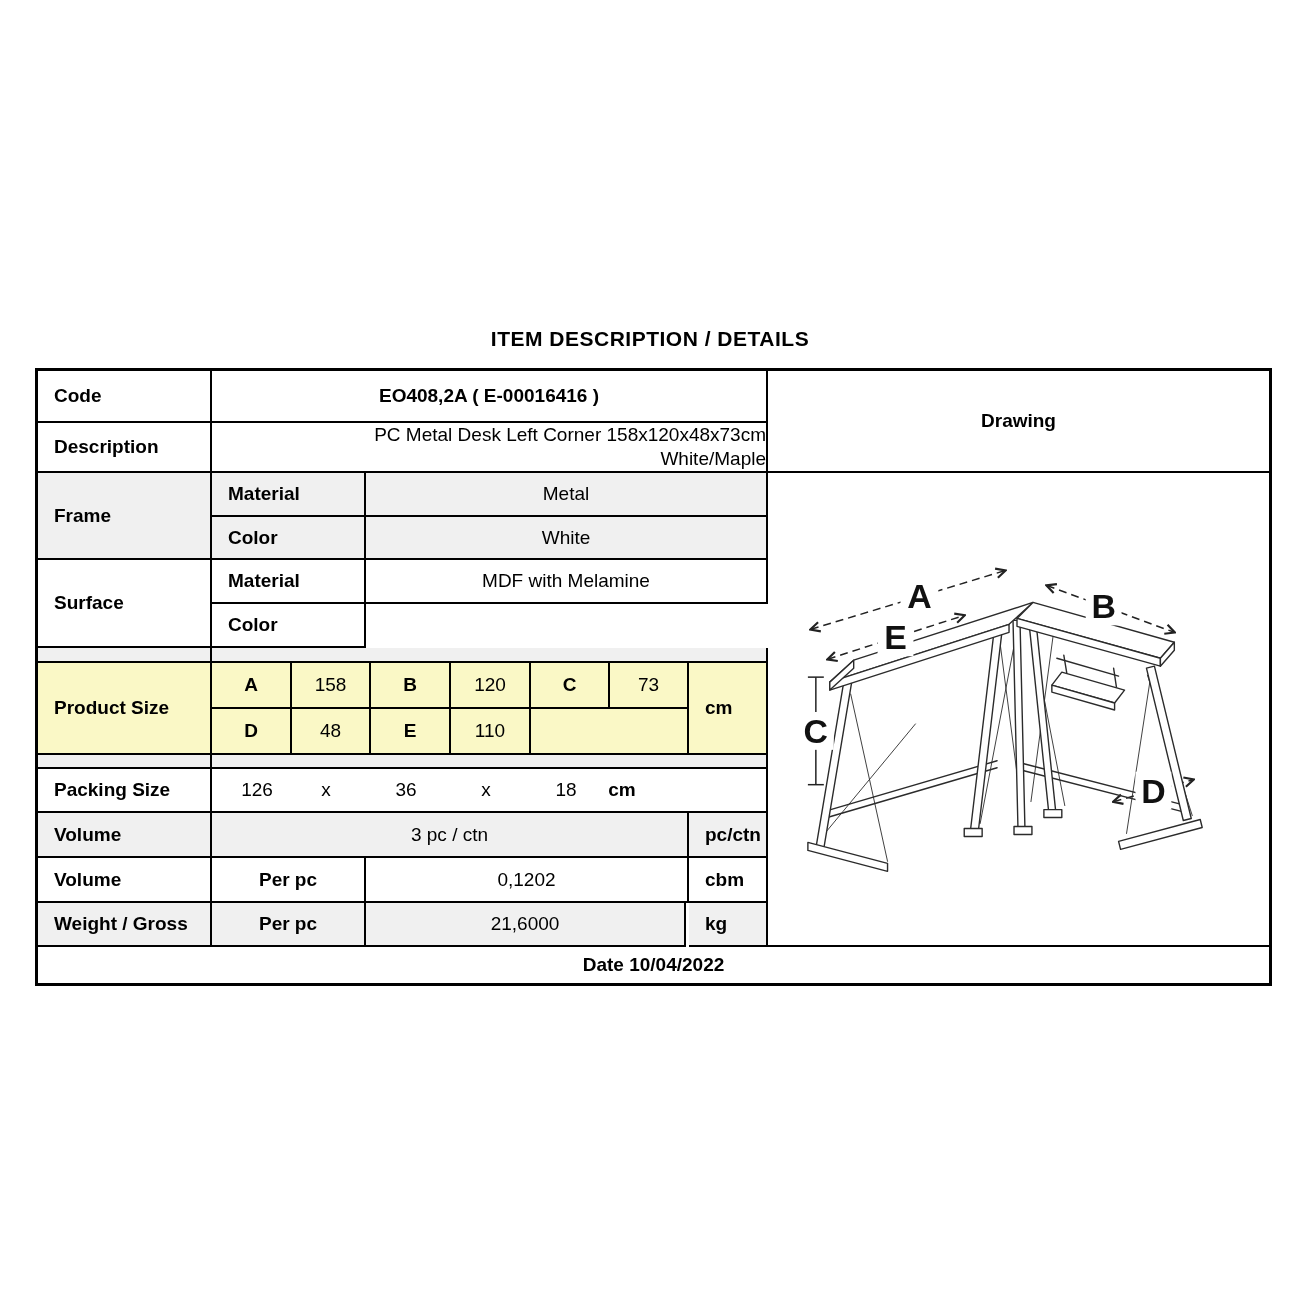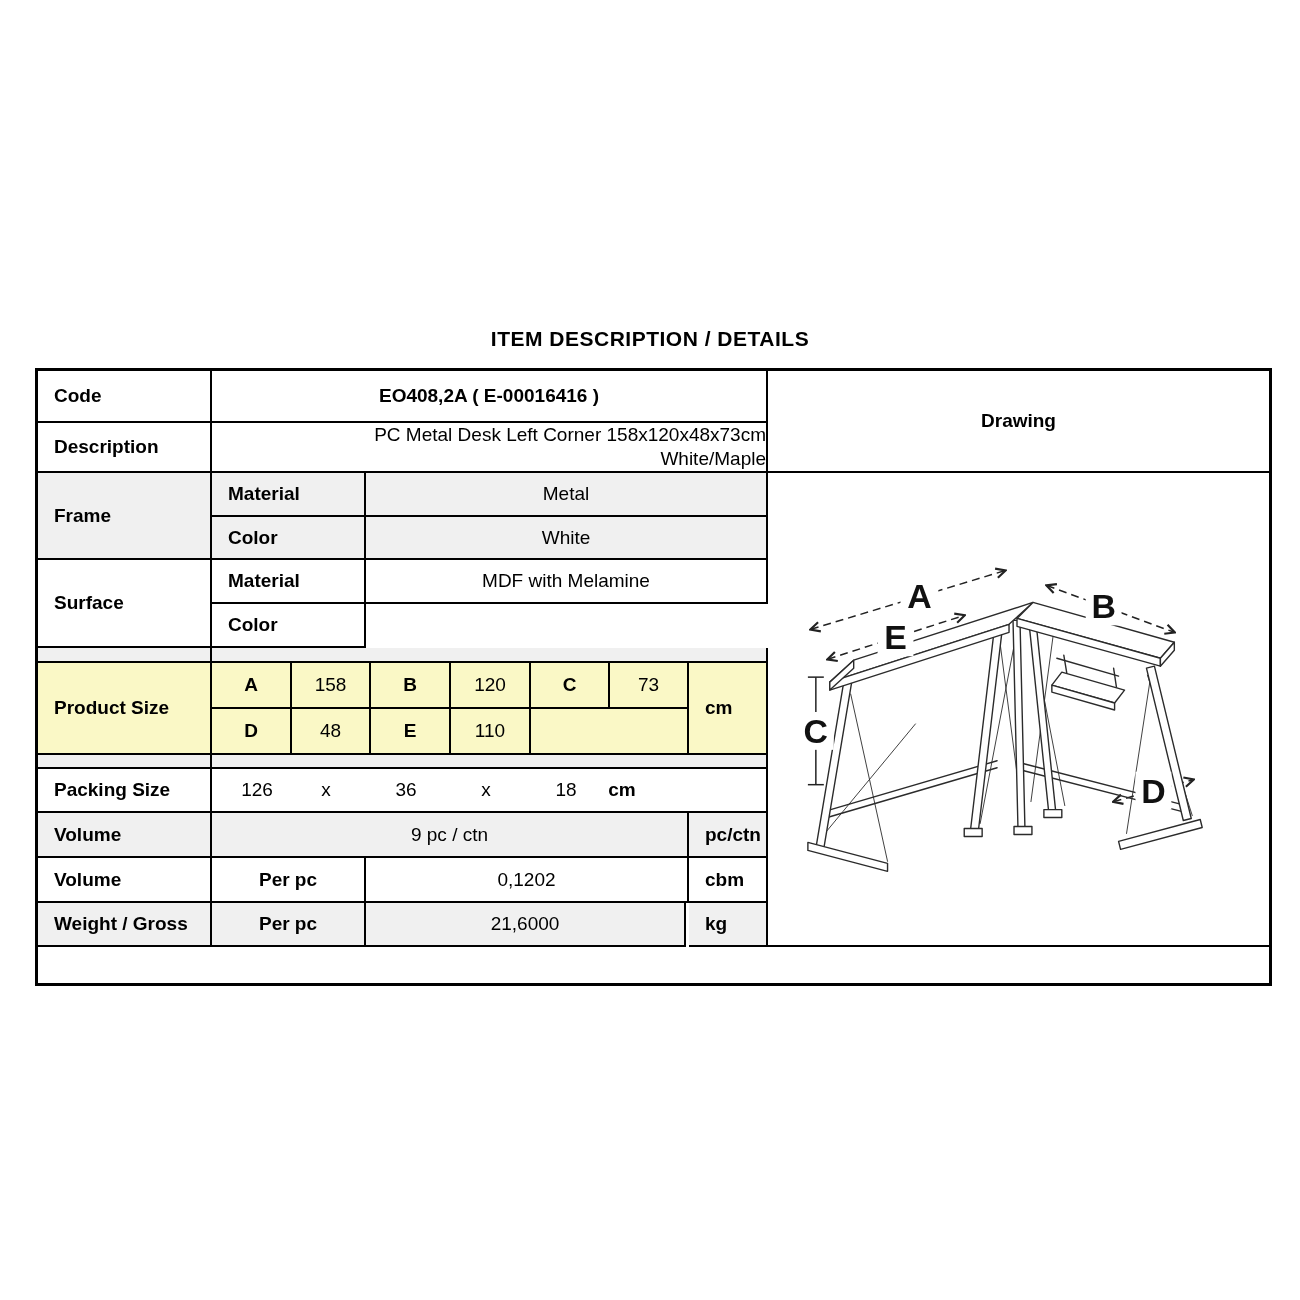--- a/index.html
+++ b/index.html
@@ -76,33 +76,34 @@
     <div class="c" style="left:174px;top:398px;width:556px;height:44px;position:absolute">
       <span class="ps-val" style="left:45px">126</span>
       <span class="ps-val" style="left:114px">x</span>
       <span class="ps-val" style="left:194px">36</span>
       <span class="ps-val" style="left:274px">x</span>
       <span class="ps-val" style="left:354px">18</span>
       <span class="ps-val b" style="left:410px">cm</span>
     </div>
 
     <div class="c b l gray" style="left:0;top:442px;width:174px;height:45px">Volume</div>
-    <div class="c ctr gray" style="left:174px;top:442px;width:477px;height:45px">9 pc / ctn</div>
+    <div class="c ctr gray" style="left:174px;top:442px;width:477px;height:45px">3 pc / ctn</div>
     <div class="c b l gray" style="left:651px;top:442px;width:79px;height:45px">pc/ctn</div>
 
     <div class="c b l" style="left:0;top:487px;width:174px;height:45px">Volume</div>
     <div class="c b ctr" style="left:174px;top:487px;width:154px;height:45px">Per pc</div>
     <div class="c ctr" style="left:328px;top:487px;width:323px;height:45px">0,1202</div>
     <div class="c b l" style="left:651px;top:487px;width:79px;height:45px">cbm</div>
 
     <div class="c b l gray" style="left:0;top:532px;width:174px;height:44px">Weight / Gross</div>
     <div class="c b ctr gray" style="left:174px;top:532px;width:154px;height:44px">Per pc</div>
     <div class="c ctr gray" style="left:328px;top:532px;width:320px;height:44px">21,6000</div>
     <div class="c b l gray" style="left:651px;top:532px;width:79px;height:44px">kg</div>
 
+    <div class="c b ctr nbr nbb" style="left:0;top:576px;width:1231px;height:36px">Date 10/04/2022</div>
 
     <div class="c b ctr nbr" style="left:730px;top:0;width:501px;height:102px">Drawing</div>
 
     <div class="c nbr" style="left:730px;top:102px;width:501px;height:474px;align-items:flex-start">
       <svg width="499" height="472" viewBox="0 0 501 474">
         <defs>
           <marker id="ah" viewBox="0 0 10 10" refX="8.5" refY="5" markerWidth="8" markerHeight="8" orient="auto-start-reverse">
             <path d="M1,1 L9,5 L1,9" fill="none" stroke="#222" stroke-width="1.8"></path>
           </marker>
         </defs>

